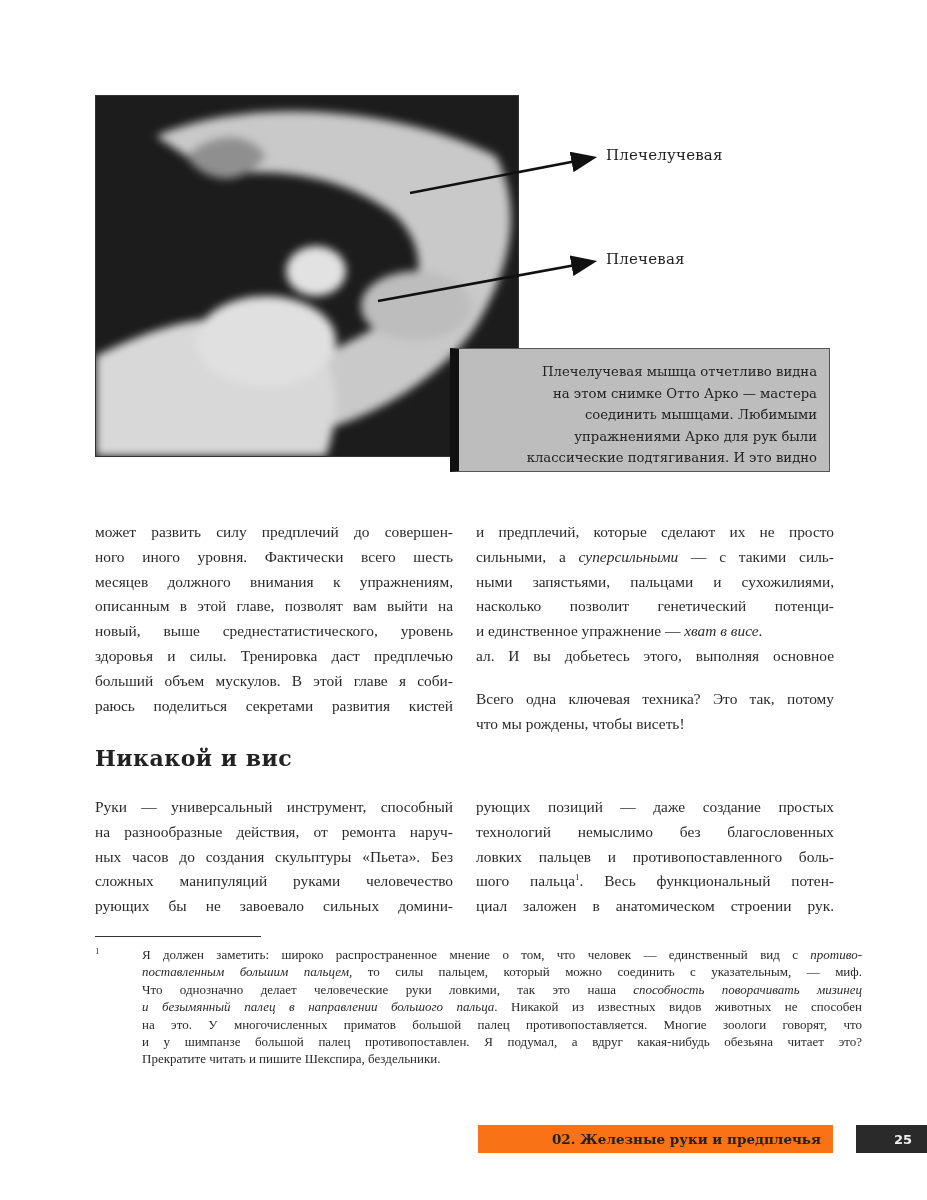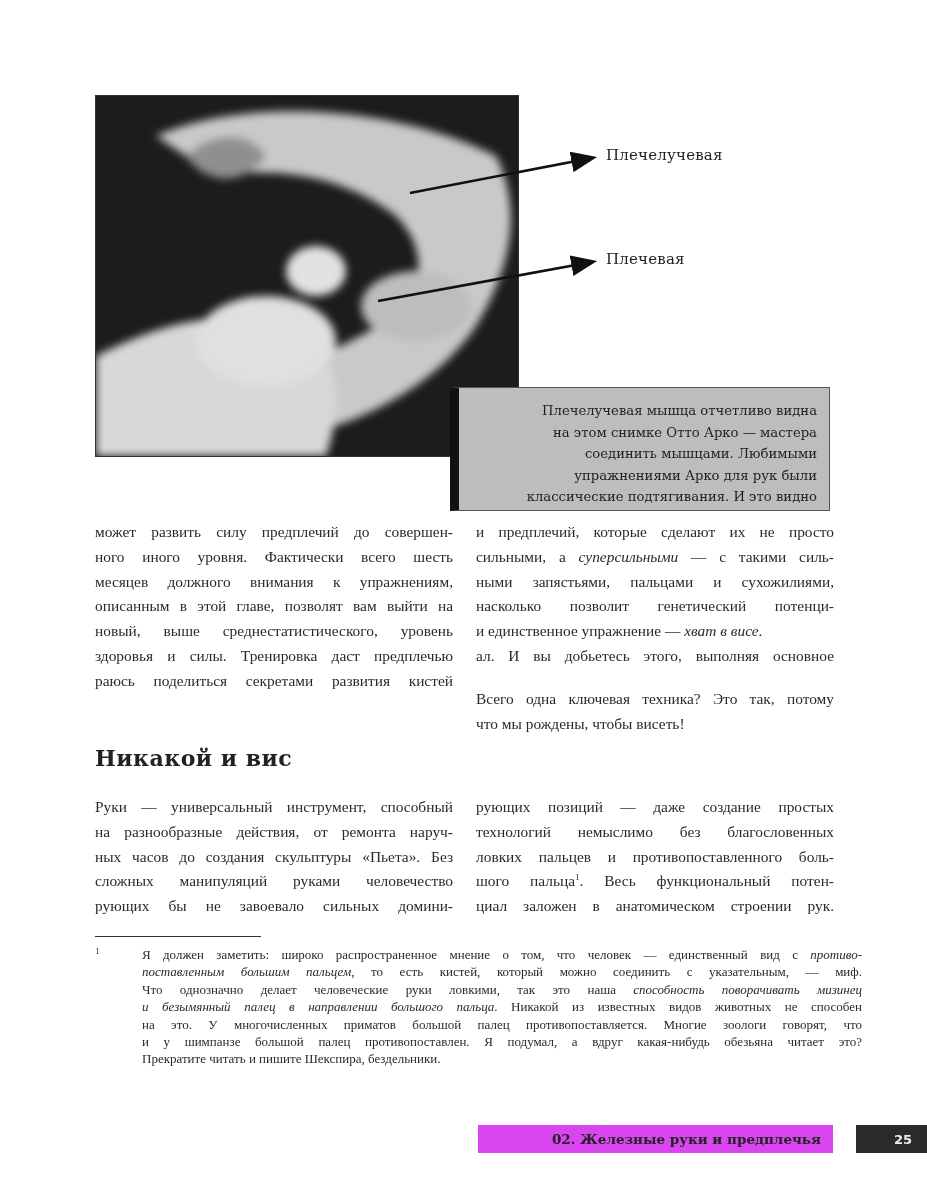--- a/index.html
+++ b/index.html
@@ -21,21 +21,20 @@
       position: absolute; font-family: "DejaVu Serif", serif; font-size: 15px; color: #222;
       letter-spacing: 0.2px;
     }
     .label-1 { left: 606px; top: 146px; }
     .label-2 { left: 606px; top: 250px; }
     
     .caption {
       position: absolute; left: 450px; top: 348px; width: 380px; height: 124px;
       background: #bdbdbd; border: 1px solid #555; box-sizing: border-box;
       border-left: 9px solid #111;
-      margin-top: 39px;
     }
     .caption-text {
       position: absolute; right: 12px; top: 12px; width: 352px;
       text-align: right; font-family: "DejaVu Serif", serif; font-size: 13.2px;
       line-height: 21.5px; color: #222;
     }
     .caption-text div { white-space: nowrap; }
     
     .col {
       position: absolute; width: 358px; font-size: 15.4px; line-height: 24.8px;
@@ -60,21 +59,21 @@
     .footnote {
       position: absolute; left: 122px; top: 946px; width: 720px;
       font-size: 13px; line-height: 17.4px; color: #2a2a2a; margin-left: 20px;
     }
     .footnote .line { display: block; white-space: nowrap; text-align: justify; text-align-last: justify; }
     .footnote .line.last { text-align-last: left; }
     .fn-mark { position: absolute; left: 95px; top: 946px; font-size: 9px; color: #333; }
     
     .footer-bar {
       position: absolute; left: 478px; top: 1125px; width: 355px; height: 28px;
-      background: #d946ef; box-sizing: border-box; padding-right: 12px;
+      background: #f97316; box-sizing: border-box; padding-right: 12px;
       display: flex; align-items: center; justify-content: flex-end;
       font-family: "DejaVu Serif", serif; font-weight: bold; font-size: 13.5px; color: #222;
     }
     .footer-page {
       position: absolute; left: 856px; top: 1125px; width: 94px; height: 28px;
       background: #2a2a2a; color: #eee; display: flex; align-items: center; justify-content: center;
       font-family: "DejaVu Sans", sans-serif; font-weight: bold; font-size: 13px;
     }
   </style>
 </head>
@@ -125,20 +124,21 @@
   </div>
 </div>
 
 <div class="col col1">
   <span class="line">может развить силу предплечий до совершен-</span>
   <span class="line">ного иного уровня. Фактически всего шесть</span>
   <span class="line">месяцев должного внимания к упражнениям,</span>
   <span class="line">описанным в этой главе, позволят вам выйти на</span>
   <span class="line">новый, выше среднестатистического, уровень</span>
   <span class="line">здоровья и силы. Тренировка даст предплечью</span>
+  <span class="line">больший объем мускулов. В этой главе я соби-</span>
   <span class="line">раюсь поделиться секретами развития кистей</span>
 </div>
 
 <div class="col col2">
   <span class="line">и предплечий, которые сделают их не просто</span>
   <span class="line"><span>сильными, а </span><em>суперсильными</em><span> — с такими силь-</span></span>
   <span class="line">ными запястьями, пальцами и сухожилиями,</span>
   <span class="line">насколько позволит генетический потенци-</span>
   <span class="line last"><span>и единственное упражнение — </span><em>хват в висе</em><span>.</span></span>
   <span class="line">ал. И вы добьетесь этого, выполняя основное</span>
@@ -163,21 +163,21 @@
   <span class="line">технологий немыслимо без благословенных</span>
   <span class="line">ловких пальцев и противопоставленного боль-</span>
   <span class="line"><span>шого пальца</span><sup>1</sup><span>. Весь функциональный потен-</span></span>
   <span class="line">циал заложен в анатомическом строении рук.</span>
 </div>
 
 <div class="fn-rule"></div>
 <div class="fn-mark">1</div>
 <div class="footnote">
   <span class="line"><span>Я должен заметить: широко распространенное мнение о том, что человек — единственный вид с </span><em>противо-</em></span>
-  <span class="line"><em>поставленным большим пальцем</em><span>, то есть кистей, который можно соединить с указательным, — миф.</span></span>
+  <span class="line"><em>поставленным большим пальцем</em><span>, то силы пальцем, который можно соединить с указательным, — миф.</span></span>
   <span class="line"><span>Что однозначно делает человеческие руки ловкими, так это наша </span><em>способность поворачивать мизинец</em></span>
   <span class="line"><em>и безымянный палец в направлении большого пальца</em><span>. Никакой из известных видов животных не способен</span></span>
   <span class="line">на это. У многочисленных приматов большой палец противопоставляется. Многие зоологи говорят, что</span>
   <span class="line">и у шимпанзе большой палец противопоставлен. Я подумал, а вдруг какая-нибудь обезьяна читает это?</span>
   <span class="line last">Прекратите читать и пишите Шекспира, бездельники.</span>
 </div>
 
 <div class="footer-bar">02. Железные руки и предплечья</div>
 <div class="footer-page">25</div>
 

